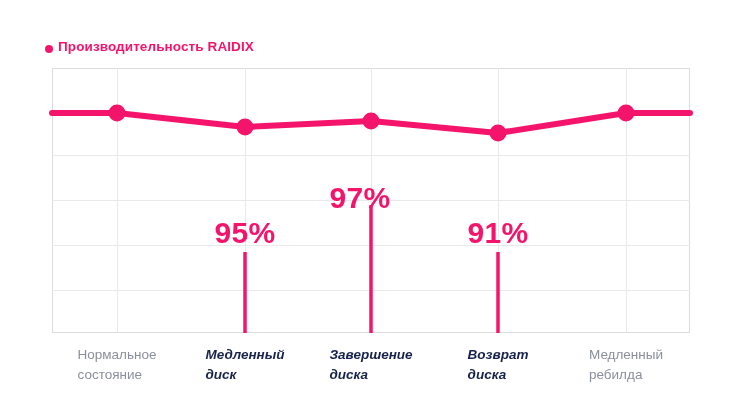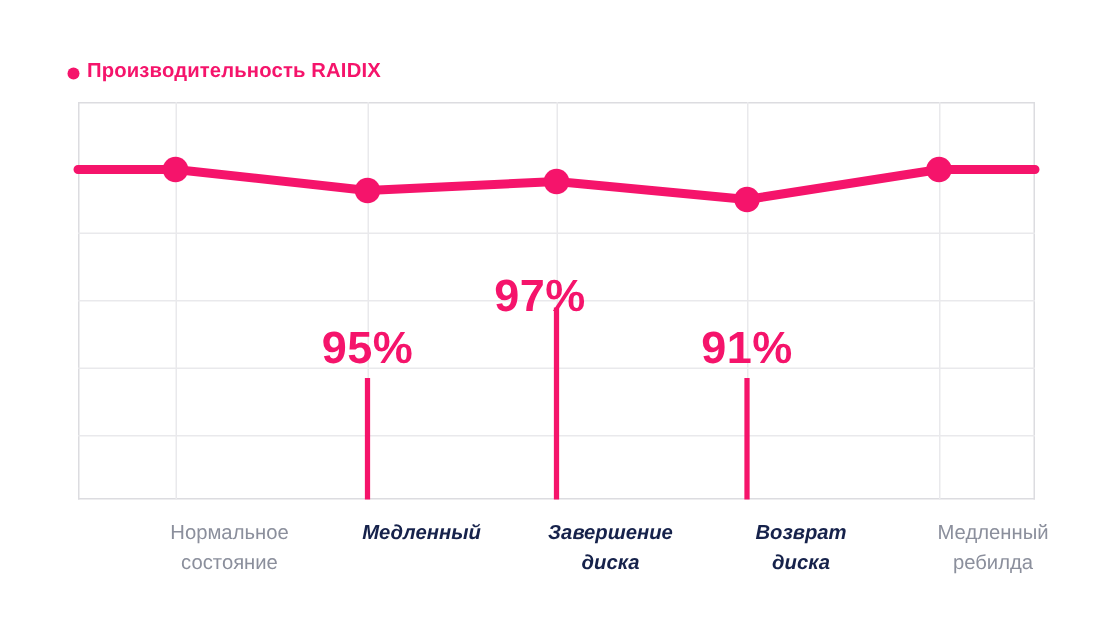--- a/index.html
+++ b/index.html
@@ -116,25 +116,24 @@
     letter-spacing: 0.3px;
     transform: translate(-50%, -50%);
     white-space: nowrap;
     line-height: 1;
   }
 
   
   .cat-label {
     position: absolute;
     transform: translateX(-50%);
-    text-align: center;
+    text-align: left;
     font-size: 13.5px;
     line-height: 1.45;
     white-space: nowrap;
-    margin-left: 36px;
   }
   .cat-label.muted {
     color: #8b8f9c;
     font-weight: normal;
   }
   .cat-label.strong {
     color: #16224b;
     font-weight: bold;
     font-style: italic;
   }
@@ -185,20 +184,21 @@
   <div class="value-label" style="left:245px; top:233px;">95%</div>
   <div class="value-label" style="left:360px; top:186px;margin-top:12px;">97%</div>
   <div class="value-label" style="left:498px; top:233px;">91%</div>
 
   <div class="cat-label muted" style="left:117px; top:345px;">
     <div>Нормальное</div>
     <div>состояние</div>
   </div>
   <div class="cat-label strong" style="left:245px; top:345px;">
     <div>Медленный</div>
+    <div>диск</div>
   </div>
   <div class="cat-label strong" style="left:371px; top:345px;">
     <div>Завершение</div>
     <div>диска</div>
   </div>
   <div class="cat-label strong" style="left:498px; top:345px;">
     <div>Возврат</div>
     <div>диска</div>
   </div>
   <div class="cat-label muted" style="left:626px; top:345px;">

